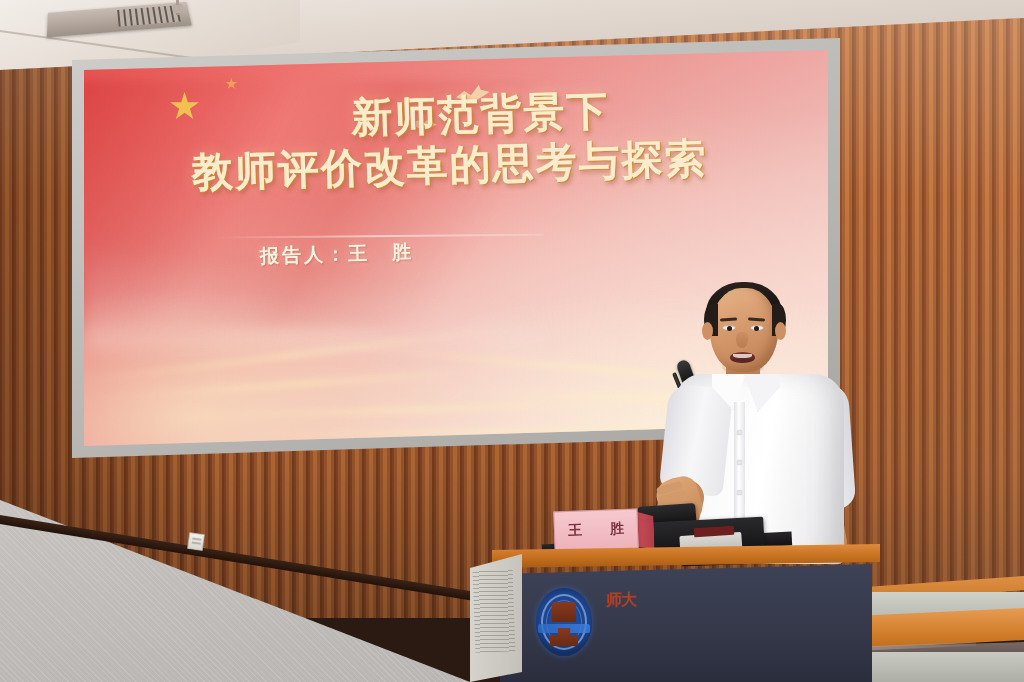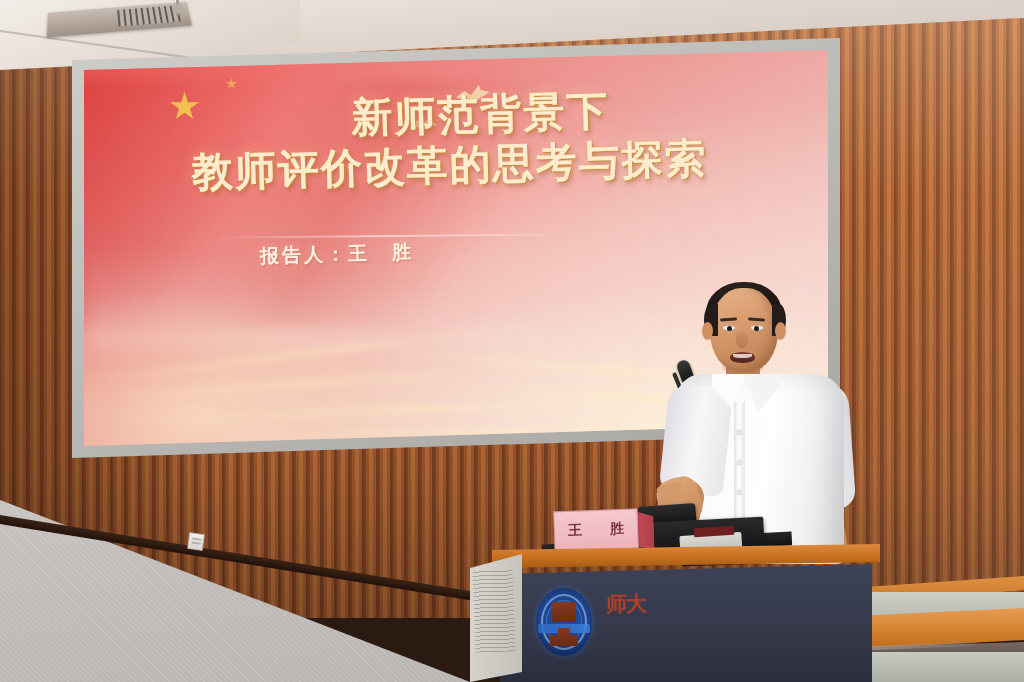--- a/index.html
+++ b/index.html
@@ -222,21 +222,21 @@
     background:linear-gradient(180deg,#8b3a1c,#6d2a12);
     clip-path:polygon(0 100%, 0 40%, 28% 40%, 28% 0, 72% 0, 72% 40%, 100% 40%, 100% 100%);
   }
   .emblem-band{
     position:absolute; left:2px; top:36px; width:52px; height:9px;
     background:linear-gradient(90deg,#2f6fd0,#3f86e8);
     opacity:.8; border-radius:2px;
   }
   .podium-logotext{
     position:absolute; left:106px; top:26px;
-    font-family:"DejaVu Sans",sans-serif; font-size:21px; font-weight:bold;
+    font-family:"DejaVu Sans",sans-serif; font-size:16px; font-weight:bold;
     color:#c8421f; letter-spacing:-1px; opacity:.85; filter:blur(.6px);
     transform:rotate(-1deg);
   }
   .nameplate{
     position:absolute; left:70px; top:-26px; width:84px; height:40px;
     transform:rotate(-2deg);
   }
   .nameplate-face{
     position:absolute; inset:0;
     background:linear-gradient(180deg,#f6c9cf,#eeb2bb);

